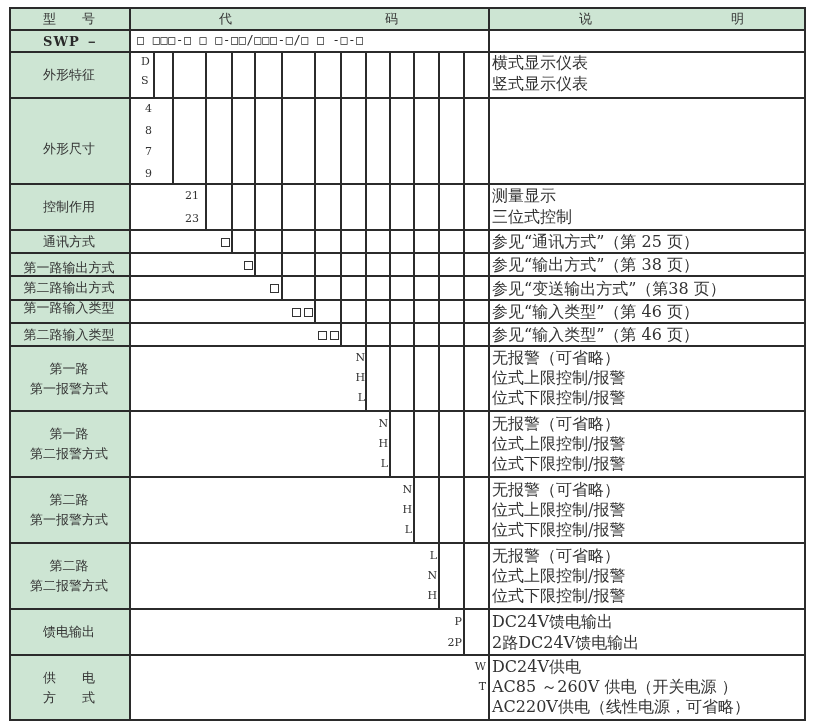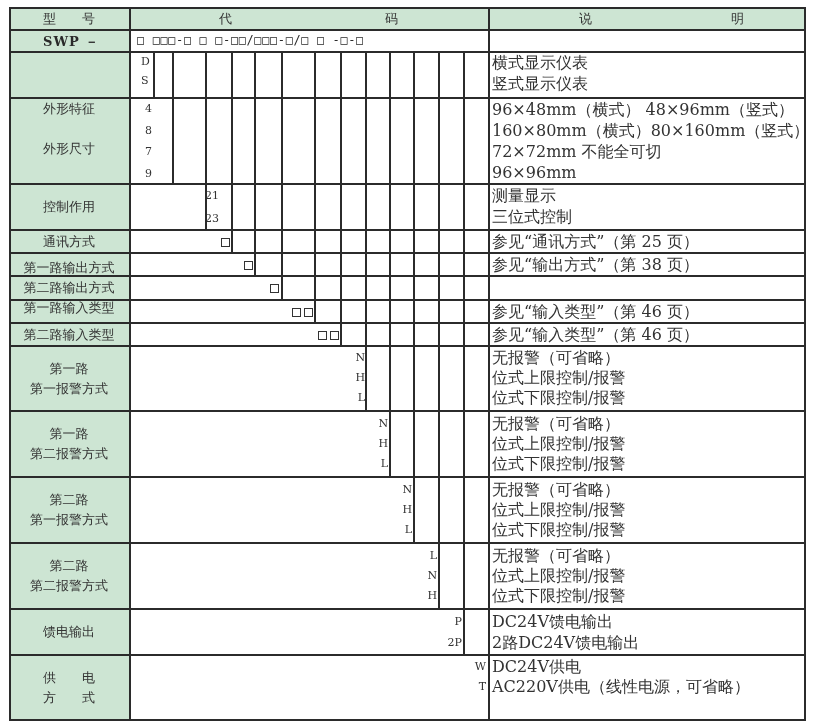--- a/index.html
+++ b/index.html
@@ -29,21 +29,21 @@
 
   <div class="hdr" style="left:0;top:0;width:120px;height:23px;justify-content:center;">型　　号</div>
   <div class="hdr" style="left:210px;top:0;height:23px;">代</div>
   <div class="hdr" style="left:376px;top:0;height:23px;">码</div>
   <div class="hdr" style="left:570px;top:0;height:23px;">说</div>
   <div class="hdr" style="left:722px;top:0;height:23px;">明</div>
 
   <div class="swp" style="left:34px;top:26px;">SWP －</div>
   <div class="pattern" style="left:128px;top:26px;font-size:12px;letter-spacing:0.6px;">□ □□□-□ □ □-□□/□□□-□/□ □ -□-□</div>
 
-  <div class="label" style="top:45px;height:46px;margin-top:34px;">
+  <div class="label" style="top:45px;height:46px;">
       <span>外形特征</span>
     </div>
   <div class="label" style="top:91px;height:102px;">
       <span>外形尺寸</span>
     </div>
   <div class="label" style="top:177px;height:46px;">
       <span>控制作用</span>
     </div>
   <div class="label" style="top:223px;height:23px;">
       <span>通讯方式</span>
@@ -87,21 +87,21 @@
   <div class="code" style="left:120px;width:23px;top:45px;">
       <div style="text-align:left;padding-left:12px">D</div>
       <div style="text-align:left;padding-left:12px">S</div>
     </div>
   <div class="code" style="left:120px;width:23px;top:91px;line-height:21.5px;">
       <div>4</div>
       <div>8</div>
       <div>7</div>
       <div>9</div>
     </div>
-  <div class="code" style="left:136px;width:74px;top:177px;line-height:23px;">
+  <div class="code" style="left:116px;width:74px;top:177px;line-height:23px;">
       <div>21</div>
       <div>23</div>
     </div>
   <div class="code" style="left:120px;width:101px;top:225px;"><span class="box"></span></div>
   <div class="code" style="left:120px;width:124px;top:248px;"><span class="box"></span></div>
   <div class="code" style="left:120px;width:150px;top:271px;"><span class="box"></span></div>
   <div class="code" style="left:120px;width:184px;top:295px;"><span class="box"></span> <span class="box"></span></div>
   <div class="code" style="left:120px;width:210px;top:318px;"><span class="box"></span> <span class="box"></span></div>
   <div class="code" style="left:120px;width:236px;top:341px;line-height:20px;">
       <div>N</div>
@@ -129,32 +129,27 @@
     </div>
   <div class="code" style="left:120px;width:357px;top:650px;line-height:20px;">
       <div>W</div>
       <div>T</div>
     </div>
 
   <div class="desc" style="top:45px;line-height:21px;">
       <div>横式显示仪表</div>
       <div>竖式显示仪表</div>
     </div>
-  <div class="desc" style="top:92px;line-height:21px;">
-      <div>96×48mm（横式） 48×96mm（竖式）</div>
-      <div>160×80mm（横式）80×160mm（竖式）</div>
-      <div>72×72mm 不能全可切</div>
-      <div>96×96mm</div>
-    </div>
   <div class="desc" style="top:178px;line-height:21px;">
       <div>测量显示</div>
       <div>三位式控制</div>
     </div>
   <div class="desc" style="top:225px;">参见“通讯方式”（第 25 页）</div>
   <div class="desc" style="top:248px;">参见“输出方式”（第 38 页）</div>
+  <div class="desc" style="top:272px;">参见“变送输出方式”（第38 页）</div>
   <div class="desc" style="top:295px;">参见“输入类型”（第 46 页）</div>
   <div class="desc" style="top:318px;">参见“输入类型”（第 46 页）</div>
   <div class="desc" style="top:341px;line-height:20px;">
       <div>无报警（可省略）</div>
       <div>位式上限控制/报警</div>
       <div>位式下限控制/报警</div>
     </div>
   <div class="desc" style="top:407px;line-height:20px;">
       <div>无报警（可省略）</div>
       <div>位式上限控制/报警</div>
@@ -169,20 +164,21 @@
       <div>无报警（可省略）</div>
       <div>位式上限控制/报警</div>
       <div>位式下限控制/报警</div>
     </div>
   <div class="desc" style="top:604px;line-height:21px;">
       <div>DC24V馈电输出</div>
       <div>2路DC24V馈电输出</div>
     </div>
   <div class="desc" style="top:650px;line-height:20px;">
       <div>DC24V供电</div>
+      <div>AC85 ～260V 供电（开关电源 ）</div>
       <div>AC220V供电（线性电源，可省略）</div>
     </div>
 
   <div class="hline" style="left:0;top:0;width:797px;"></div>
   <div class="hline" style="left:0;top:712px;width:797px;"></div>
   <div class="vline" style="left:0;top:0;height:714px;"></div>
   <div class="vline" style="left:795px;top:0;height:714px;"></div>
   <div class="vline" style="left:120px;top:0;height:714px;"></div>
   <div class="vline" style="left:479px;top:0;height:714px;"></div>
 

